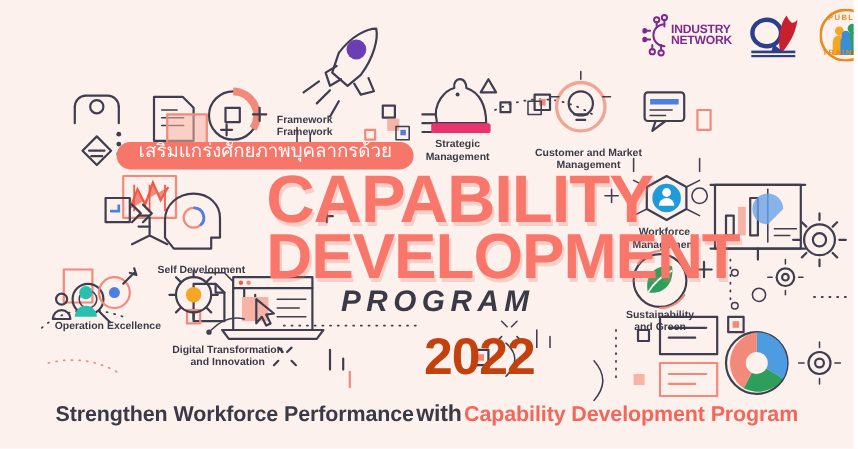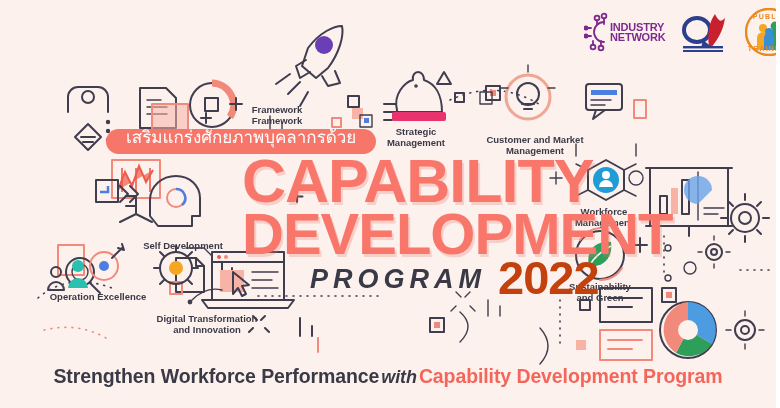--- a/index.html
+++ b/index.html
@@ -58,21 +58,21 @@
     font-weight: bold;
     letter-spacing: -1px;
     line-height: 0.86;
     text-shadow: 2px 3px 0 rgba(231,120,108,0.28);
   }
   .hl-1 { font-size: 61px; }
   .hl-2 { font-size: 58px; margin-top: 2px; }
 
   .prog-row {
     position: absolute; left: 310px; top: 259px;
-    display: flex; align-items: flex-end; gap: 12px; z-index: 6;
+    display: flex; align-items: flex-end; gap: 12px; z-index: 6; flex-direction: column;
   }
   .prog-word {
     font-size: 27px; font-weight: bold; font-style: italic;
     color: #3a3a46; letter-spacing: 5px;
     padding-bottom: 3px;
   }
   .year {
     font-size: 47px; font-weight: bold;
     color: #c2410c; letter-spacing: -1px; line-height: 0.82;
   }
@@ -86,21 +86,21 @@
   }
 
   
   .tagline {
     position: absolute; left: 0; right: 0; top: 365px;
     text-align: center; z-index: 6;
     font-size: 19.5px; font-weight: bold;
     color: #3a3a46; letter-spacing: -0.1px;
   }
   .tagline .with {
-    font-style: italic; font-weight: bold; font-size: 18px;
+    font-weight: bold; font-size: 21px;
     color: #3a3a46; padding: 0 2px;
   }
   .tagline .accent { color: #f4665a; }
 </style>
 </head>
 <body>
 
 <div id="banner">
 
   <svg id="art" viewBox="0 0 780 408" xmlns="http://www.w3.org/2000/svg">

